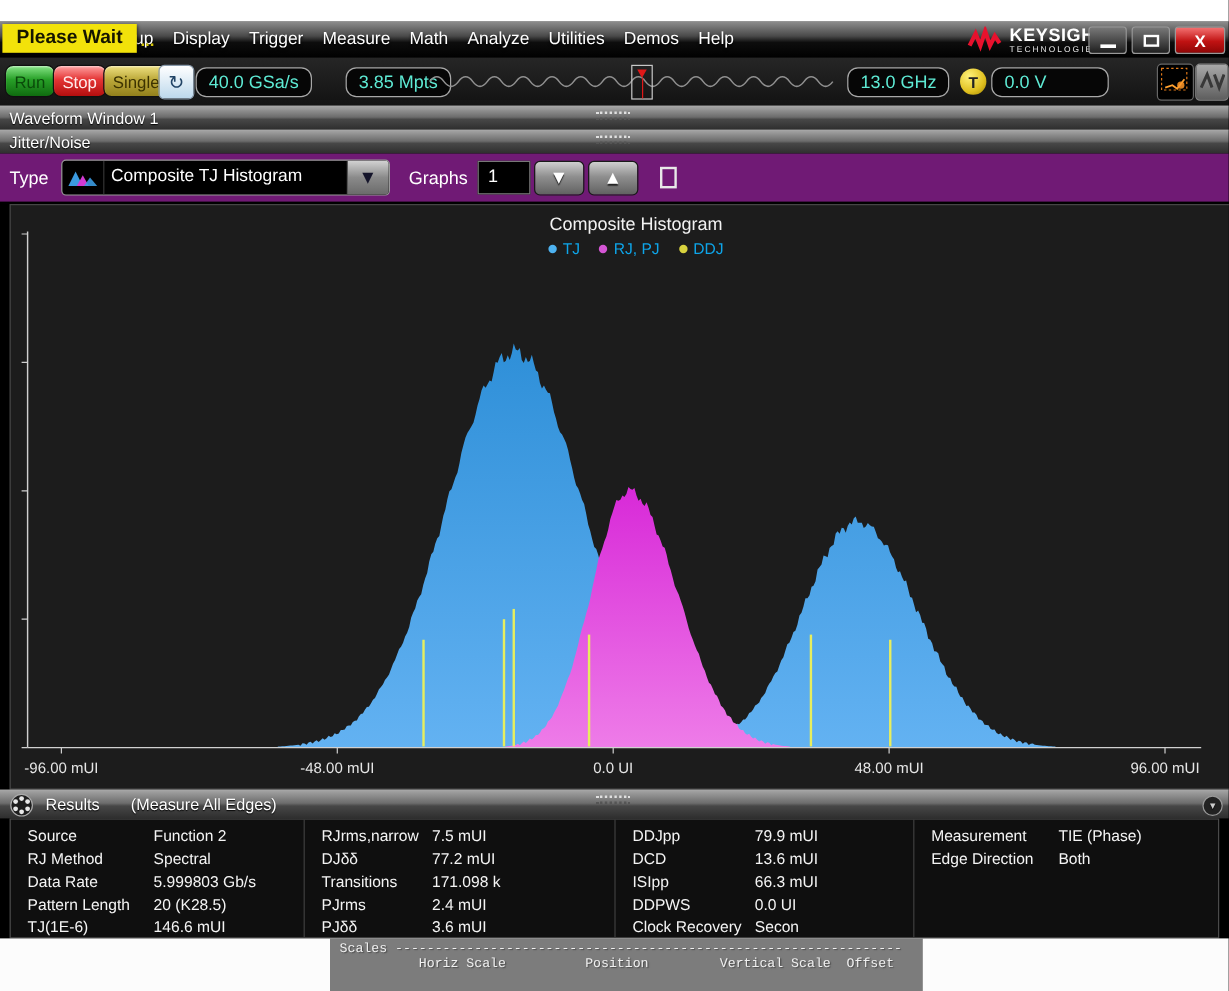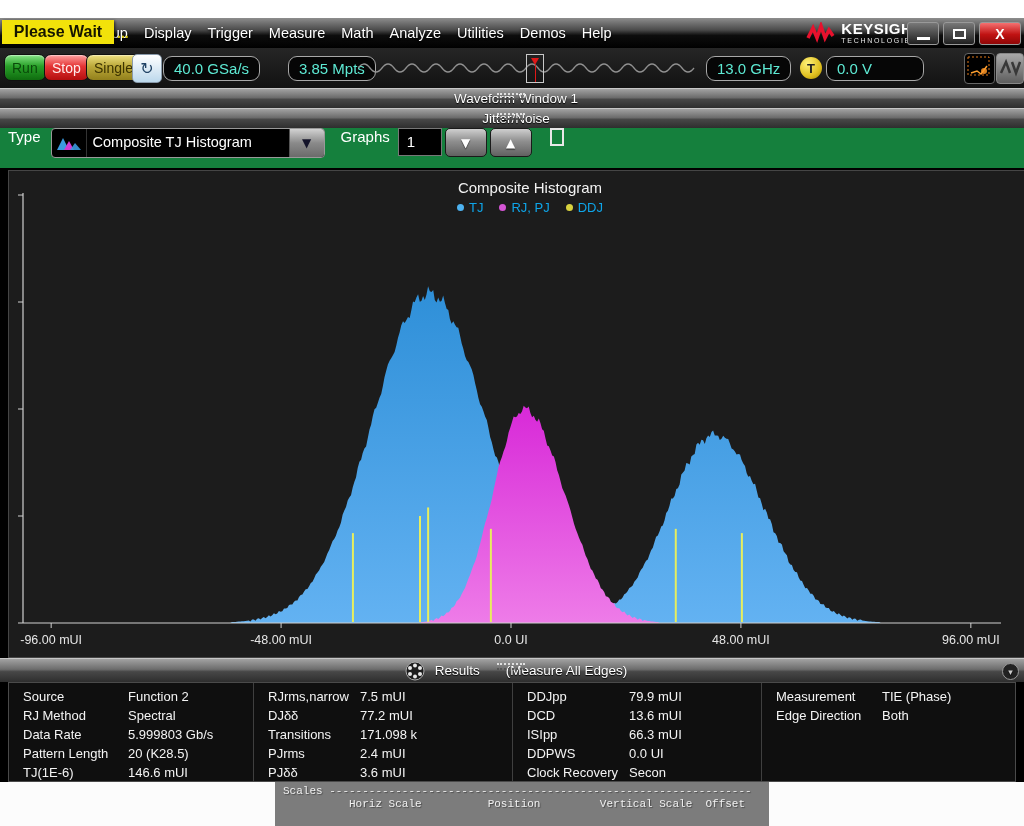--- a/index.html
+++ b/index.html
@@ -58,26 +58,26 @@
                   color:#222;font-weight:700;font-size:13px;display:flex;align-items:center;justify-content:center;}
   .scope-icon{position:absolute;left:964px;top:5px;width:29px;height:29px;background:#000;
               border:1px solid #666;border-radius:4px;}
   .av-icon{position:absolute;left:996px;top:5px;width:26px;height:29px;border-radius:4px;
            background:linear-gradient(#a9a9a9,#5e5e5e);border:1px solid #888;}
 
   
   .gbar{position:relative;height:20px;box-sizing:border-box;border-top:1px solid #c6c6c6;
         background:linear-gradient(#a2a2a2,#6c6c6c 45%,#474747 55%,#2e2e2e);
         color:#fff;font-size:13.5px;display:flex;align-items:center;padding-left:8px;
-        text-shadow:0 1px 1px #000;justify-content:center;}
+        text-shadow:0 1px 1px #000;}
   .grip{position:absolute;left:497px;top:4px;width:28px;height:3px;border-top:2px dotted #e0e0e0;
         border-bottom:2px dotted #555;}
 
   
-  .typerow{height:40px;background:#15803d;display:flex;padding-left:8px;position:relative;}
+  .typerow{height:40px;background:#701a75;display:flex;align-items:center;padding-left:8px;position:relative;}
   .type-label,.graphs-label{color:#fff;font-size:15px;}
   .dropdown{display:flex;height:28px;width:272px;border:1px solid #999;border-radius:4px;
             overflow:hidden;background:#000;margin-left:10px;}
   .dd-icon{width:34px;display:flex;align-items:center;justify-content:center;border-right:1px solid #333;}
   .dd-text{flex:1;color:#fff;font-size:14.5px;line-height:26px;padding-left:6px;white-space:nowrap;}
   .dd-btn{width:34px;background:linear-gradient(#d2d2d2,#8a8a8a 50%,#6b6b6b);display:flex;
           align-items:center;justify-content:center;color:#14142a;font-size:12px;
           border-left:1px solid #555;font-family:"DejaVu Sans",sans-serif;}
   .graphs-label{margin-left:16px;}
   .graphs-value{width:34px;height:26px;background:#000;border:1px solid #777;color:#fff;

